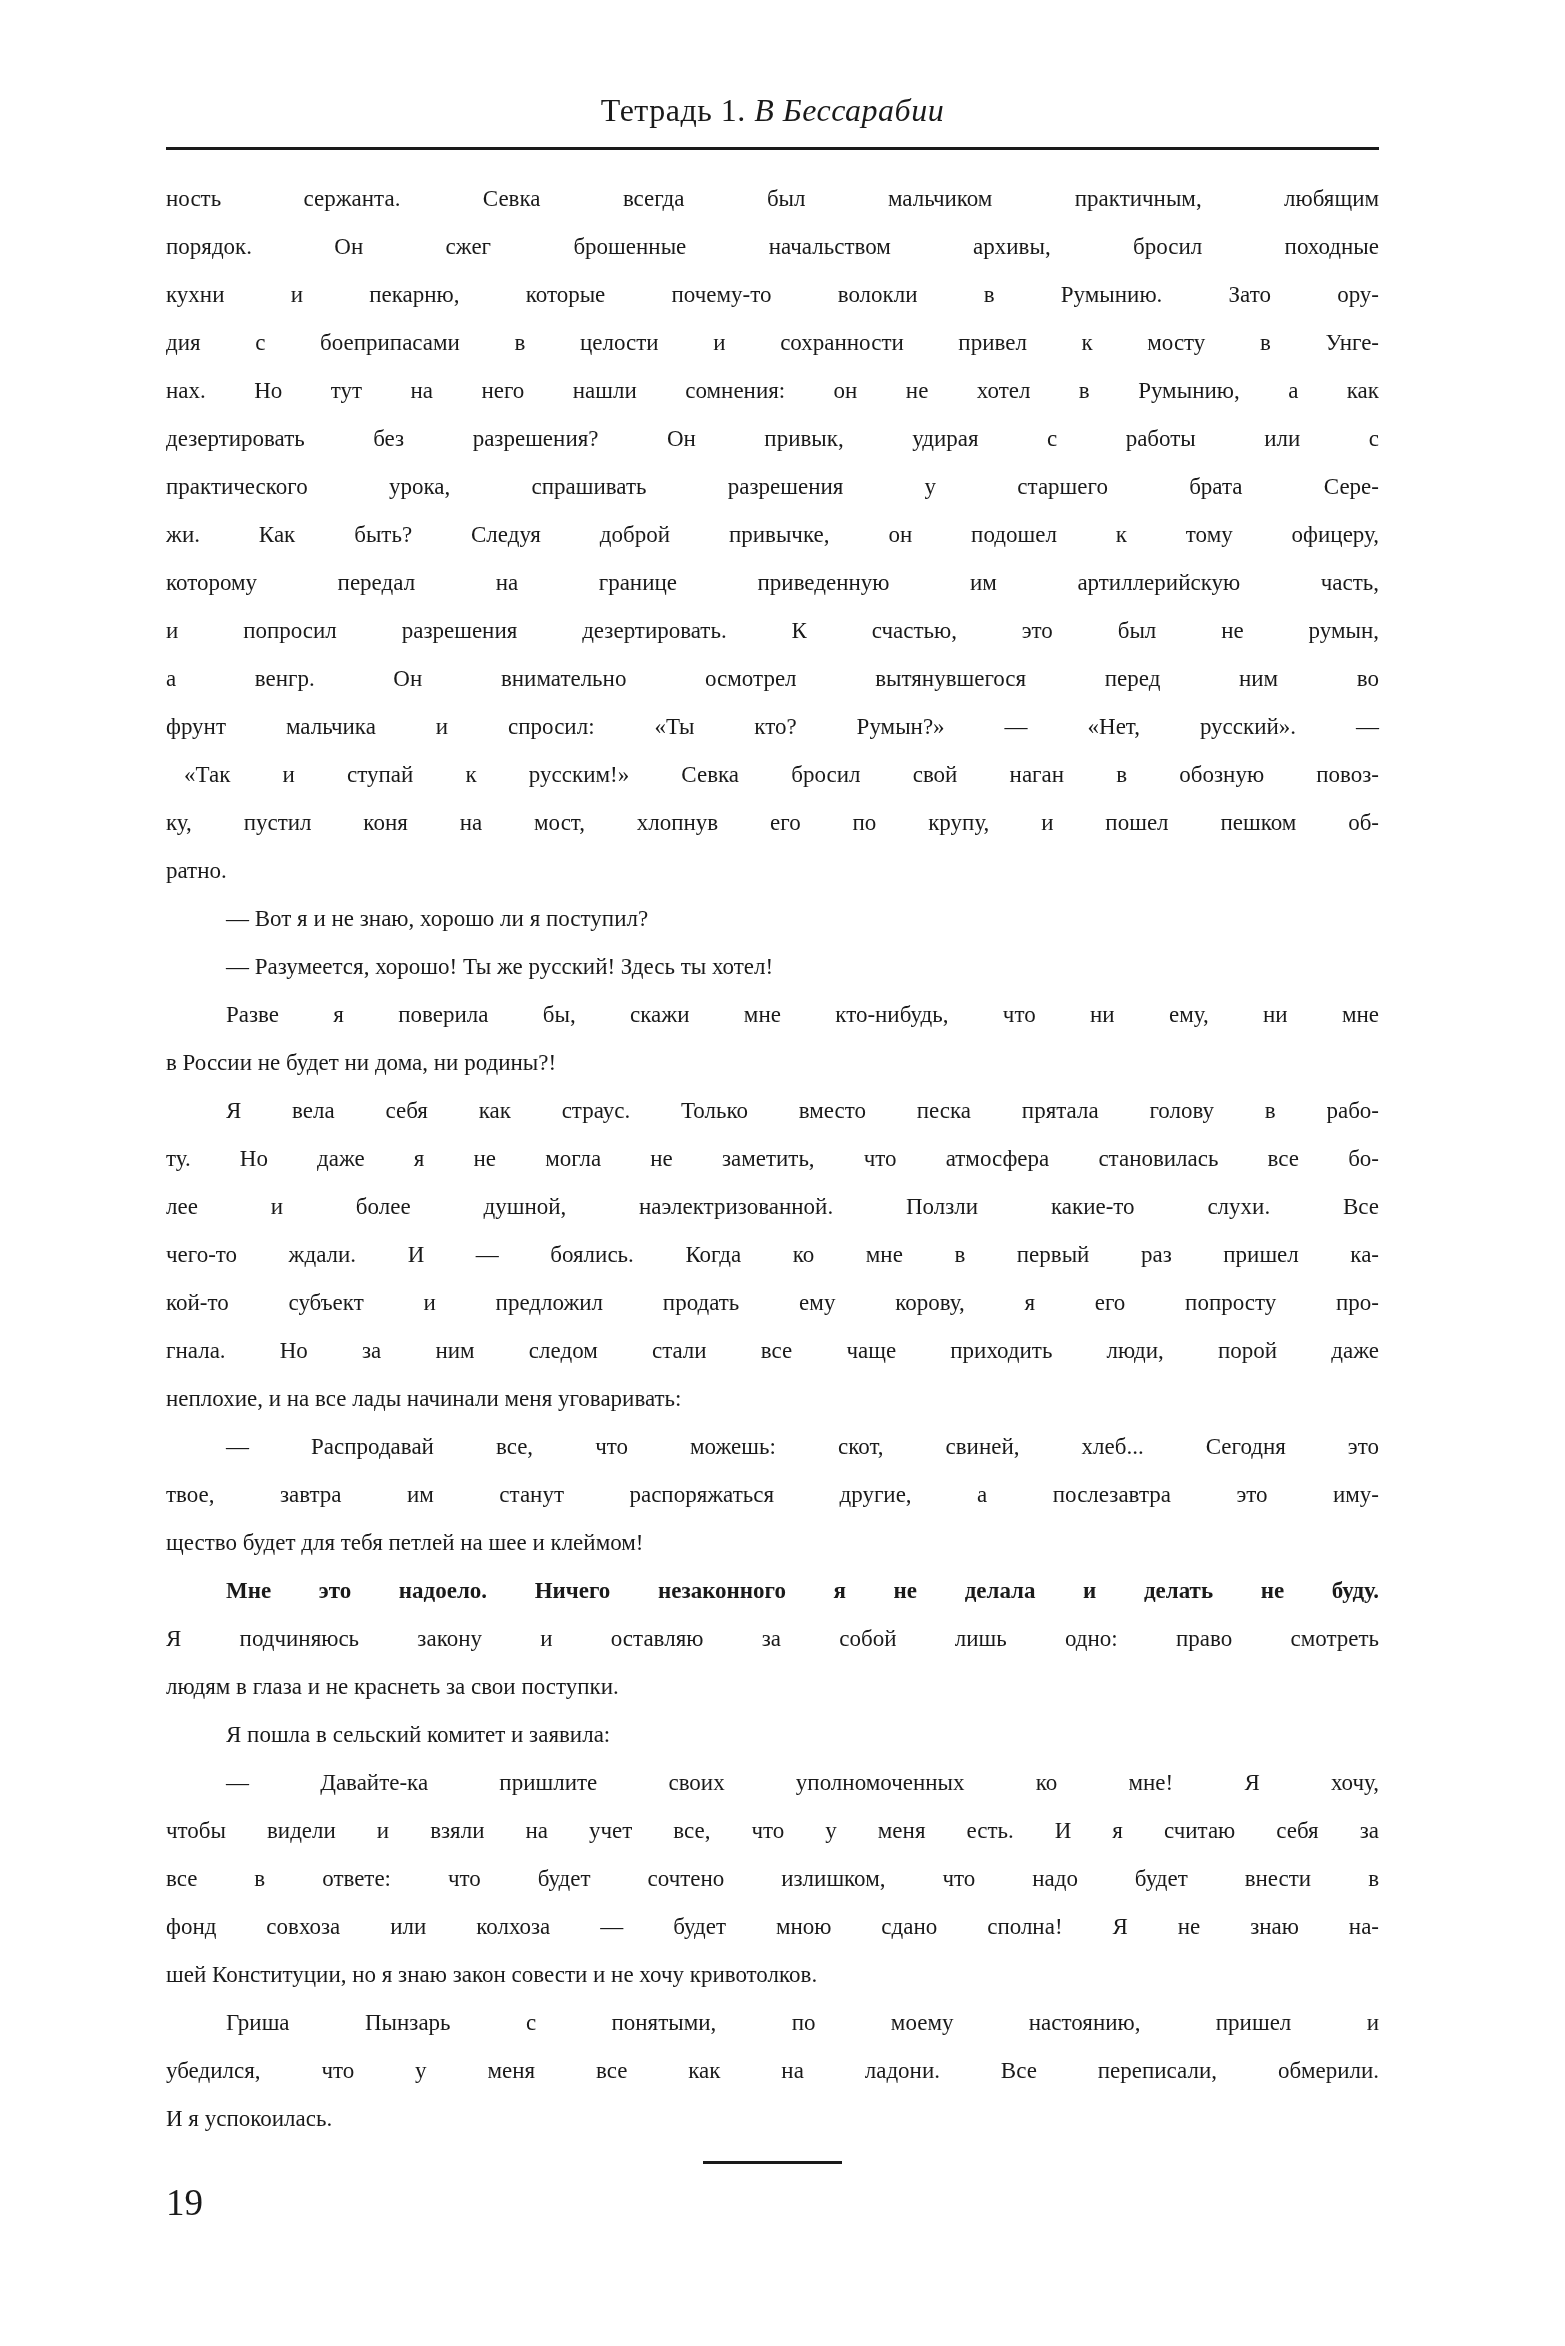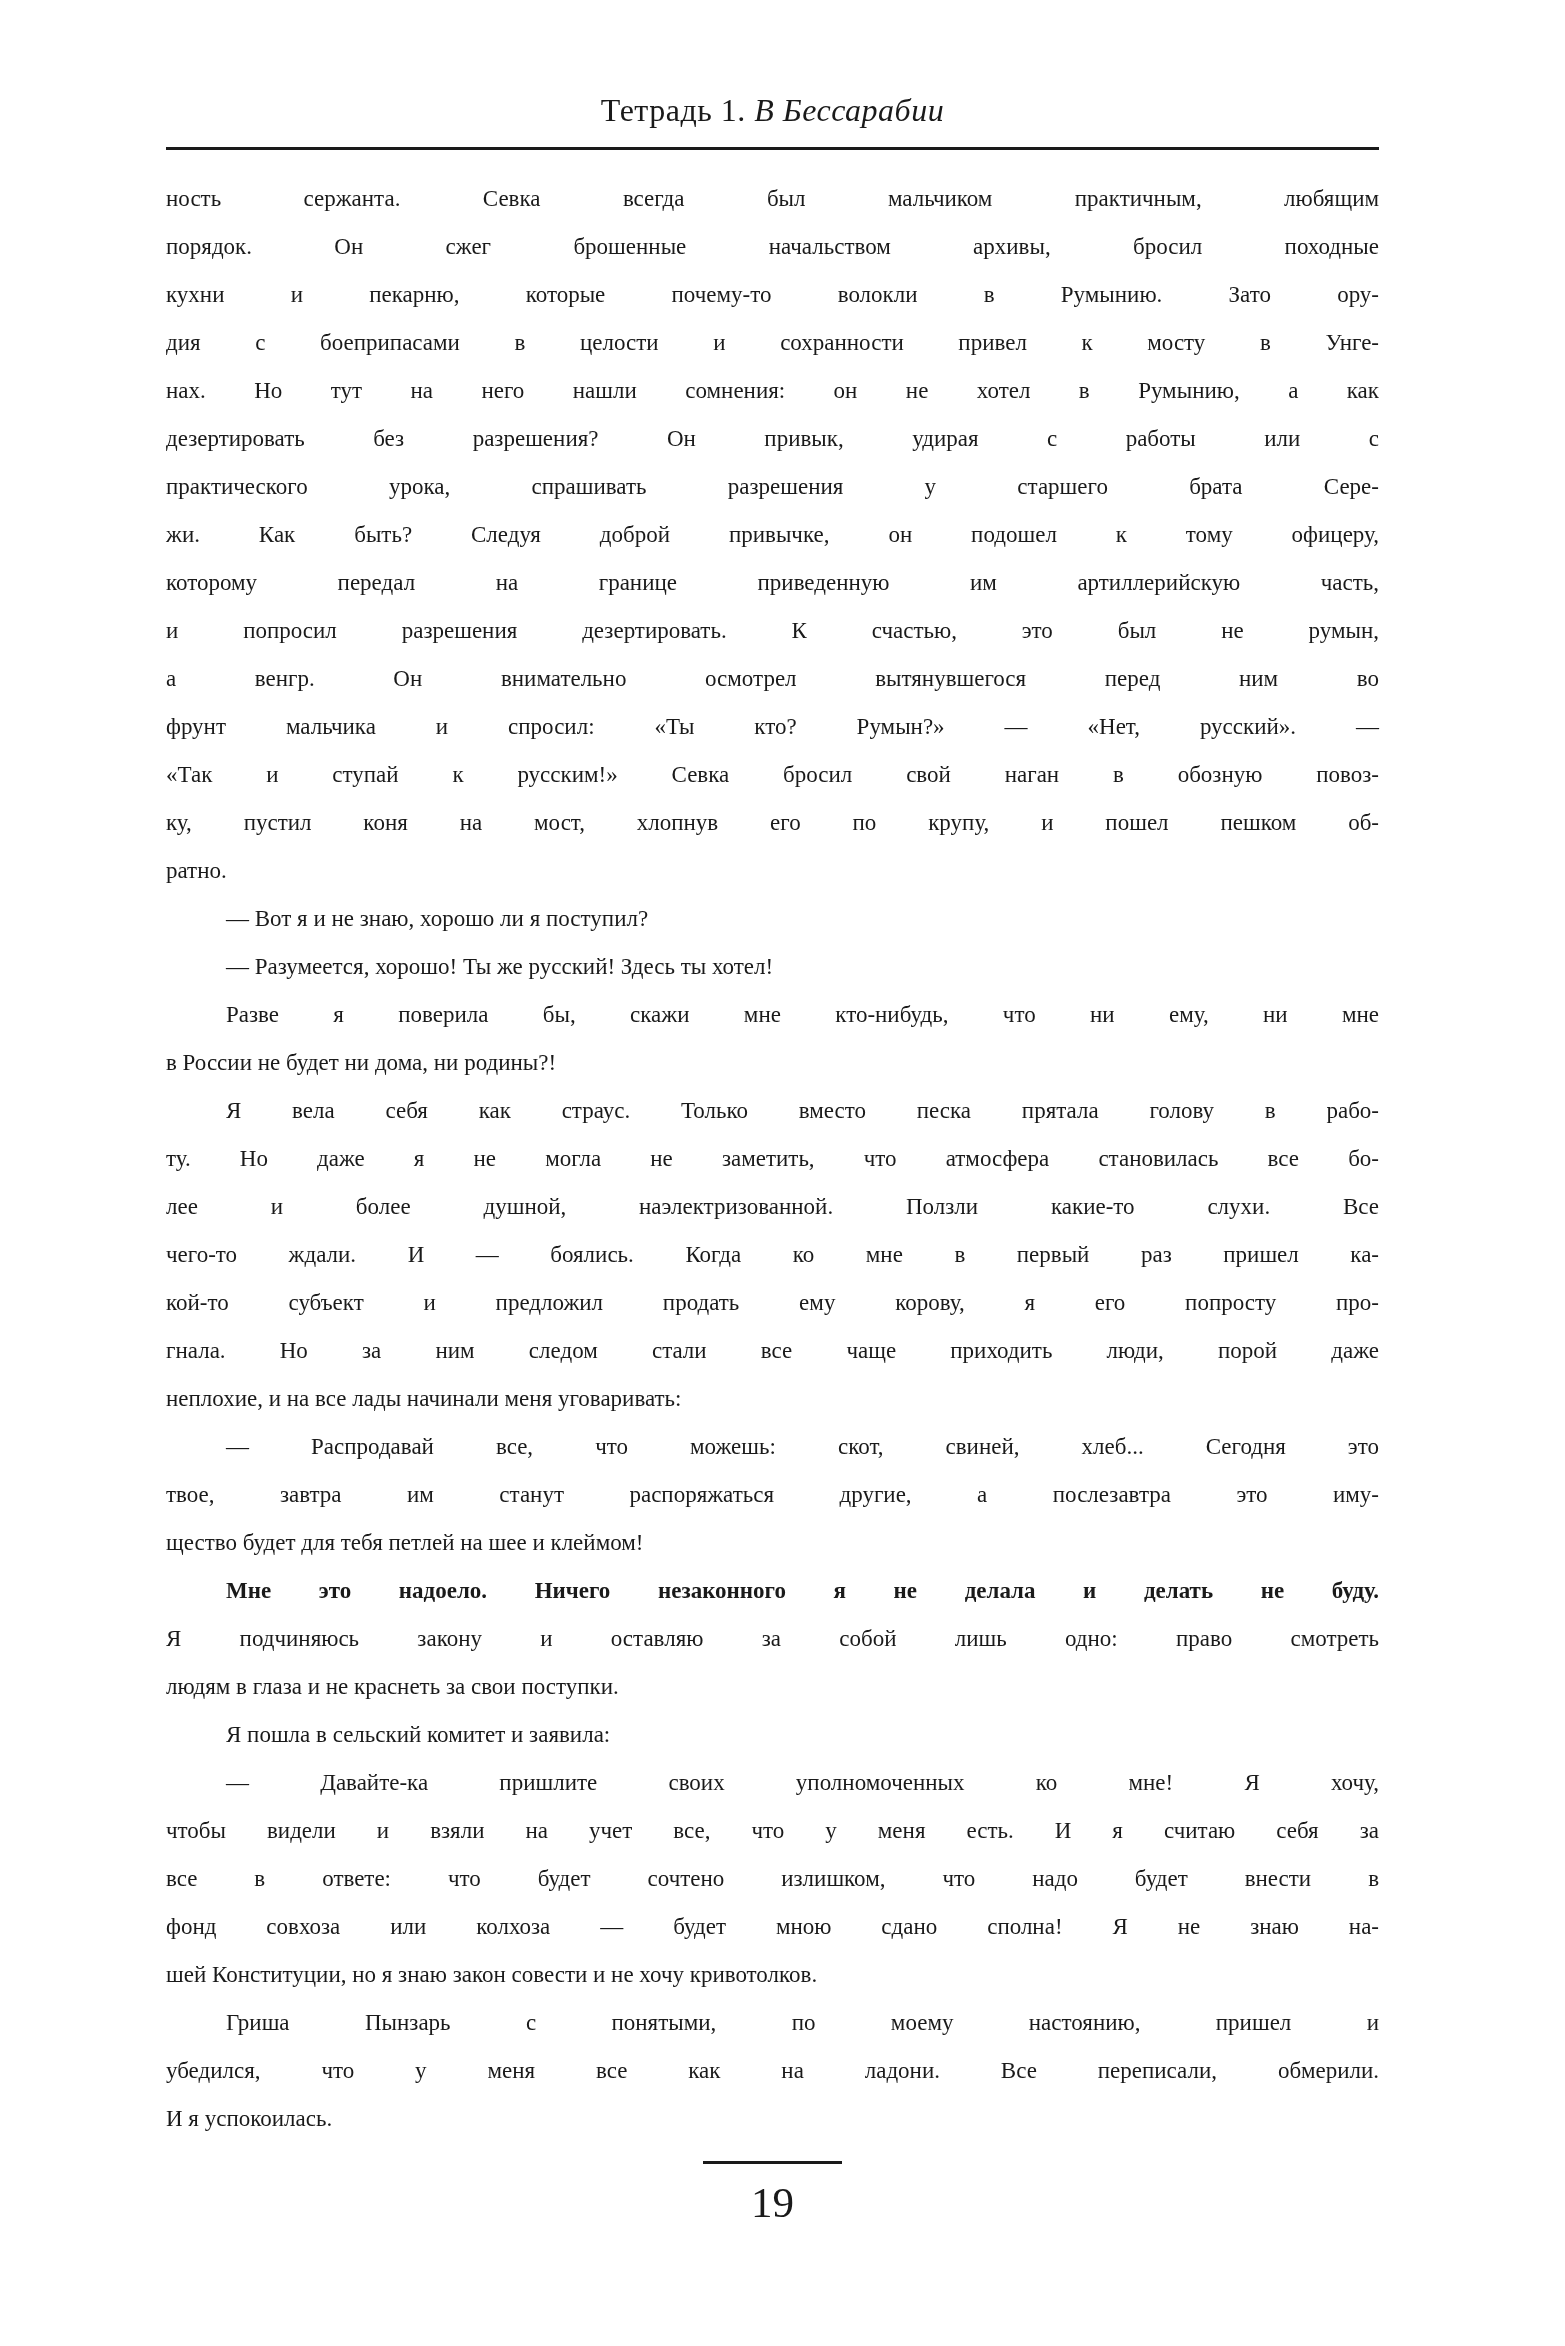--- a/index.html
+++ b/index.html
@@ -8,43 +8,43 @@
   .running-head { position: absolute; left: 166px; width: 1213px; top: 91px;
                   text-align: center; font-size: 32px; line-height: 38px; letter-spacing: 0.5px; }
   .running-head .sec { font-style: italic; }
   .head-rule { position: absolute; left: 166px; width: 1213px; top: 147px; height: 2.8px; background: #1a1a1a; }
   .body-text { position: absolute; left: 166px; width: 1213px; top: 175px;
                font-size: 23px; line-height: 48px; }
   .line { display: block; white-space: nowrap; text-align: justify; text-align-last: justify; height: 48px; overflow: visible; }
   .line.last { text-align-last: left; }
   .line.indent { padding-left: 60px; }
   .foot-rule { position: absolute; left: 703px; width: 139px; top: 2161px; height: 2.8px; background: #1a1a1a; }
-  .folio { position: absolute; left: 166px; width: 1213px; top: 2182px; text-align: center;
-           font-size: 43px; line-height: 42px; }
+  .folio { position: absolute; left: 166px; width: 1213px; top: 2182px; text-align: left;
+           font-size: 37px; line-height: 42px; }
 </style>
 </head>
 <body>
 
 <div class="running-head"><span>Тетрадь 1. </span><span class="sec">В Бессарабии</span></div>
 <div class="head-rule"></div>
 
 <div class="body-text" id="body-text">
     <span class="line" style="white-space: nowrap;">ность сержанта. Севка всегда был мальчиком практичным, любящим</span>
     <span class="line" style="white-space: nowrap;">порядок. Он сжег брошенные начальством архивы, бросил походные</span>
     <span class="line" style="white-space: nowrap;">кухни и пекарню, которые почему-то волокли в Румынию. Зато ору-</span>
     <span class="line" style="white-space: nowrap;">дия с боеприпасами в целости и сохранности привел к мосту в Унге-</span>
     <span class="line" style="white-space: nowrap;">нах. Но тут на него нашли сомнения: он не хотел в Румынию, а как</span>
     <span class="line" style="white-space: nowrap;">дезертировать без разрешения? Он привык, удирая с работы или с</span>
     <span class="line" style="white-space: nowrap;">практического урока, спрашивать разрешения у старшего брата Сере-</span>
     <span class="line" style="white-space: nowrap;">жи. Как быть? Следуя доброй привычке, он подошел к тому офицеру,</span>
     <span class="line" style="white-space: nowrap;">которому передал на границе приведенную им артиллерийскую часть,</span>
     <span class="line" style="white-space: nowrap;">и попросил разрешения дезертировать. К счастью, это был не румын,</span>
     <span class="line" style="white-space: nowrap;">а венгр. Он внимательно осмотрел вытянувшегося перед ним во</span>
     <span class="line" style="white-space: nowrap;">фрунт мальчика и спросил: «Ты кто? Румын?» — «Нет, русский». —</span>
-    <span class="line" style="white-space: nowrap;">«Так и ступай к русским!» Севка бросил свой наган в обозную повоз-</span>
+    <span class="line" style="white-space: nowrap; margin-left: 18px;">«Так и ступай к русским!» Севка бросил свой наган в обозную повоз-</span>
     <span class="line" style="white-space: nowrap;">ку, пустил коня на мост, хлопнув его по крупу, и пошел пешком об-</span>
     <span class="line last" style="white-space: nowrap;">ратно.</span>
     <span class="line indent last" style="white-space: nowrap;">— Вот я и не знаю, хорошо ли я поступил?</span>
     <span class="line indent last" style="white-space: nowrap;">— Разумеется, хорошо! Ты же русский! Здесь ты хотел!</span>
     <span class="line indent" style="white-space: nowrap;">Разве я поверила бы, скажи мне кто-нибудь, что ни ему, ни мне</span>
     <span class="line last" style="white-space: nowrap;">в России не будет ни дома, ни родины?!</span>
     <span class="line indent" style="white-space: nowrap;">Я вела себя как страус. Только вместо песка прятала голову в рабо-</span>
     <span class="line" style="white-space: nowrap;">ту. Но даже я не могла не заметить, что атмосфера становилась все бо-</span>
     <span class="line" style="white-space: nowrap;">лее и более душной, наэлектризованной. Ползли какие-то слухи. Все</span>
     <span class="line" style="white-space: nowrap;">чего-то ждали. И — боялись. Когда ко мне в первый раз пришел ка-</span>

